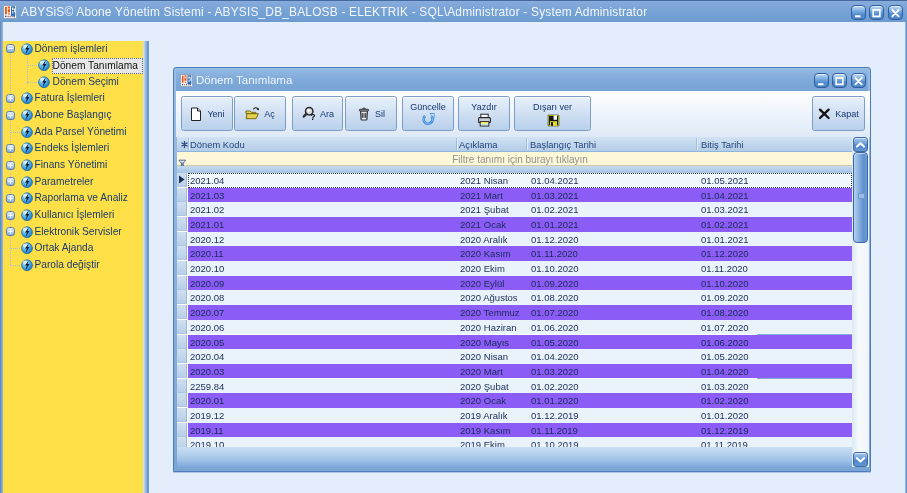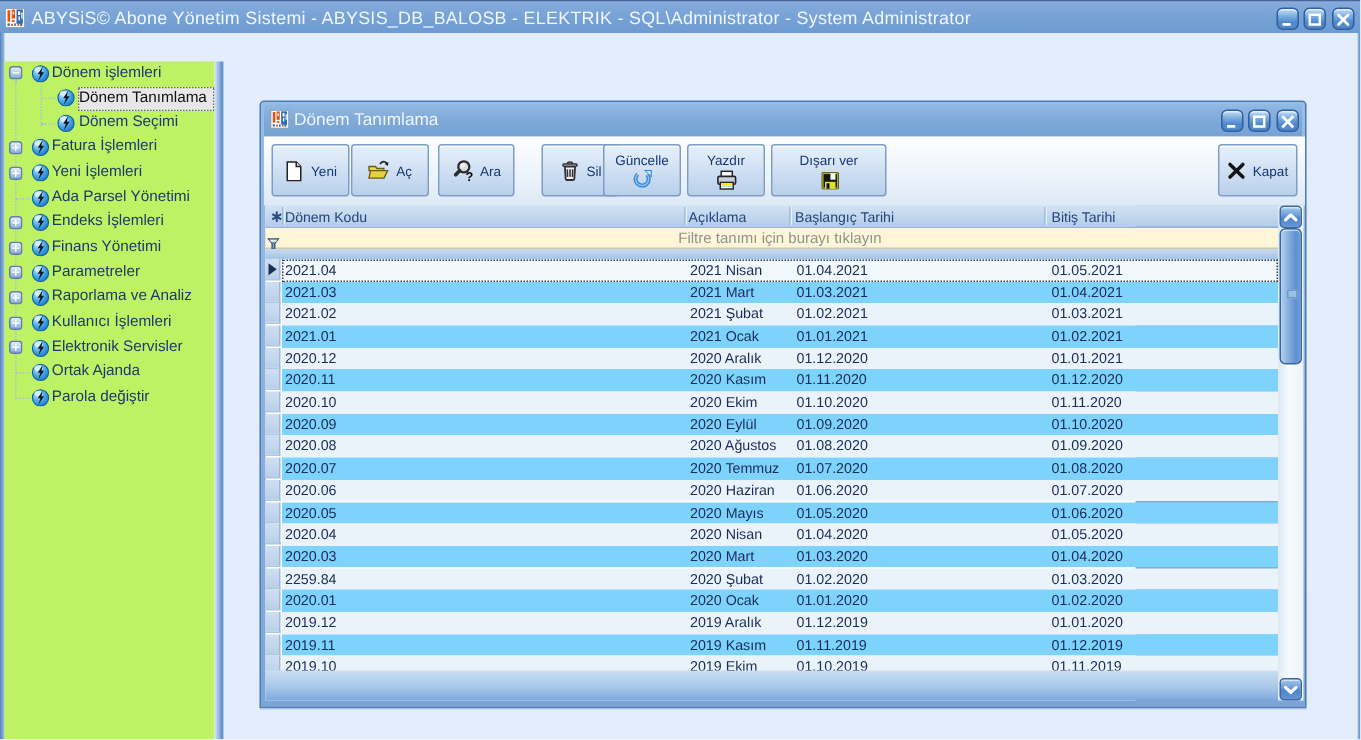--- a/index.html
+++ b/index.html
@@ -21,21 +21,21 @@
   border-bottom:1px solid #96b7de; }
 #menubar span { position:absolute; top:0; line-height:21px; font-size:9.8px; color:#17294d; }
 
 
 #bl { position:absolute; left:0; top:22px; width:3px; bottom:0;
   background:linear-gradient(to right,#5583bd,#9dbce2); }
 #br { position:absolute; right:0; top:22px; width:2px; bottom:0;
   background:linear-gradient(to left,#5583bd,#a9c6e8); }
 
 
-#tree { position:absolute; left:3px; top:41px; width:140px; bottom:0; background:#bef264; }
+#tree { position:absolute; left:3px; top:41px; width:140px; bottom:0; background:#fde047; }
 #splitter { position:absolute; left:143px; top:41px; width:6px; bottom:0;
   background:linear-gradient(to right,#d9e7f7,#8cb1de 55%,#5e8fc6 85%,#7aa3d4); }
 .dot-v { position:absolute; width:1px; border-left:1px dotted #aebfd4; }
 .dot-h { position:absolute; height:1px; border-top:1px dotted #aebfd4; }
 .pm { position:absolute; width:9px; height:9px; }
 .pm svg { display:block; }
 .ticon { position:absolute; width:12px; height:12px; }
 .ticon svg { display:block; }
 .tlabel { position:absolute; font-size:10.2px; line-height:14px; color:#1c3a6e; white-space:nowrap; }
 .tsel { position:absolute; height:16px; background:#e7e7e7; border:1px dotted #63676c; border-radius:1px; }
@@ -66,21 +66,21 @@
   font-size:9.4px; }
 #ghead .hl { position:absolute; top:1px; line-height:13px; }
 #ghead .hsep { position:absolute; top:1px; bottom:1px; width:1px; background:#9fbede; box-shadow:1px 0 0 #e4eefa; }
 #gfilter { position:absolute; left:0; top:15px; width:675px; height:14px; background:#fdf6d7;
   border-bottom:1px solid #cfc9a8; }
 #gfilter .ft { position:absolute; left:11px; right:0; text-align:center; font-size:10px; color:#90938f;
   line-height:13px; }
 #gband { position:absolute; left:0; top:29px; width:675px; height:7px;
   background:linear-gradient(#c7dbf0,#a3c3e6); }
 .grow { position:absolute; left:11px; width:664px; font-size:9.5px; color:#192c58; }
-.grow.cream { background:#7dd3fc; }
+.grow.cream { background:#8b5cf6; }
 .grow.blue { background:#eaf3f9; }
 .grow.sel { background:#f1f8fd; outline:1px dotted #3a3f46; outline-offset:-1px; }
 .grow .gc { position:absolute; top:1px; line-height:13px; white-space:nowrap; }
 .gind { position:absolute; left:0; width:10px; background:linear-gradient(#cfdff1,#b9cfe8);
   border-right:1px solid #9db9da; border-bottom:1px solid #adc6e2;
   display:flex; align-items:center; justify-content:center; }
 #gempty { position:absolute; left:0; top:310px; width:675px; bottom:0;
   background:linear-gradient(#cadff2 0%,#a8c8e9 55%,#7ea8dc 100%); }
 
 #vsb { position:absolute; left:675px; top:0; width:17px; bottom:0;
@@ -253,21 +253,21 @@
               <stop offset="0" stop-color="#d8f1fe"></stop>
               <stop offset="0.45" stop-color="#55b1ec"></stop>
               <stop offset="1" stop-color="#1173c4"></stop>
             </radialGradient>
           </defs>
           <circle cx="6" cy="6.2" r="5.4" fill="url(#lg)" stroke="#0b5ba6" stroke-width="0.7"></circle>
           <ellipse cx="4.6" cy="3.3" rx="2.7" ry="1.8" fill="#d9f1fe" opacity="0.85"></ellipse>
           <path d="M7.5 1.4 L4.1 6.5 L5.9 6.5 L4.6 10.9 L8.4 5.1 L6.6 5.1 Z" fill="#0a1828"></path>
         </svg>
       </span>
-      <span class="tlabel" style="left:31.5px;top:67.1px">Yeni İşlemleri</span>
+      <span class="tlabel" style="left:31.5px;top:67.1px">Abone Başlangıç</span>
       <div class="dot-h" style="left:7px;top:90.75px;width:10px"></div>
       <span class="ticon" style="left:18px;top:84.8px">
         <svg width="12" height="12" viewBox="0 0 12 12" style="">
           <defs>
             <radialGradient id="lg" cx="35%" cy="30%" r="80%">
               <stop offset="0" stop-color="#d8f1fe"></stop>
               <stop offset="0.45" stop-color="#55b1ec"></stop>
               <stop offset="1" stop-color="#1173c4"></stop>
             </radialGradient>
           </defs>
@@ -552,21 +552,21 @@
           <span class="tbi">
             <svg width="15" height="15" viewBox="0 0 15 15" style="">
               <circle cx="8.2" cy="5.2" r="3.7" fill="#d9dadc" stroke="#2a2a30" stroke-width="1.5"></circle>
               <circle cx="7.4" cy="4.3" r="1.5" fill="#f6f7f9"></circle>
               <path d="M5.4 7.8 l-2.6 2.7" stroke="#2c2c34" stroke-width="2.5" stroke-linecap="round"></path>
               <text x="9.3" y="14.4" font-family="Liberation Sans,sans-serif" font-size="8.5" font-weight="bold" fill="#000">?</text>
             </svg>
           </span>
           <span class="tbl">Ara</span>
         </div>
-        <div class="tbtn" style="left:185px;width:52px">
+        <div class="tbtn" style="left:169px;width:52px">
           <span class="tbi">
             <svg width="14" height="14" viewBox="0 0 14 14" style="">
               <path d="M3.6 4 h6.8 l-0.5 8.2 q0 0.8 -0.9 0.8 h-4 q-0.9 0 -0.9 -0.8 Z" fill="#eef1f5" stroke="#2e2e34" stroke-width="1.2"></path>
               <rect x="2.3" y="2.3" width="9.4" height="1.6" rx="0.7" fill="#d8dde2" stroke="#2e2e34" stroke-width="1"></rect>
               <path d="M5.3 2.2 c0.1 -1.5 3.3 -1.5 3.4 0" fill="none" stroke="#2e2e34" stroke-width="1"></path>
               <path d="M5.2 5.9 l0.2 5 M7 5.9 v5 M8.8 5.9 l-0.2 5" stroke="#2e2e34" stroke-width="1"></path>
             </svg>
           </span>
           <span class="tbl">Sil</span>
         </div>

